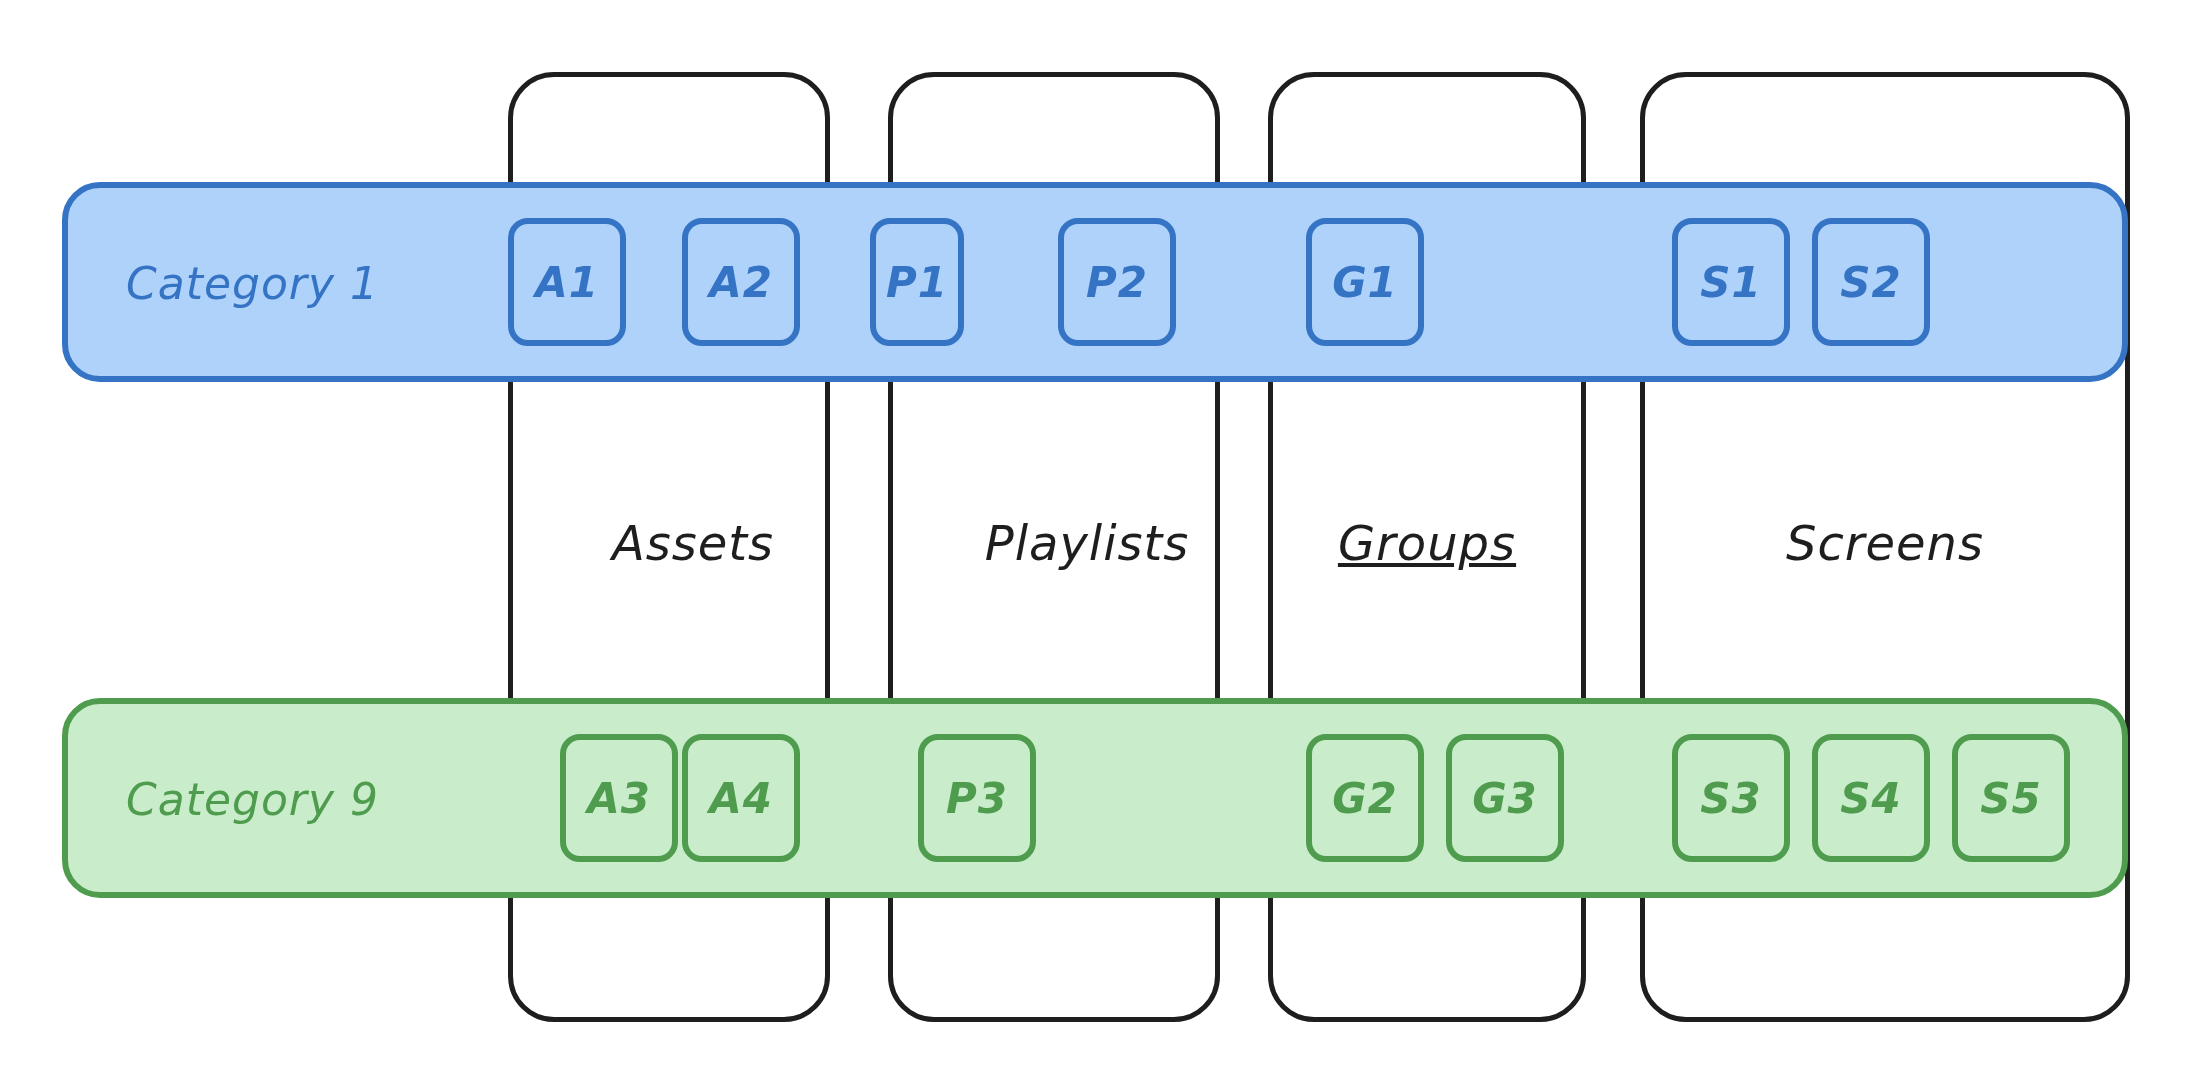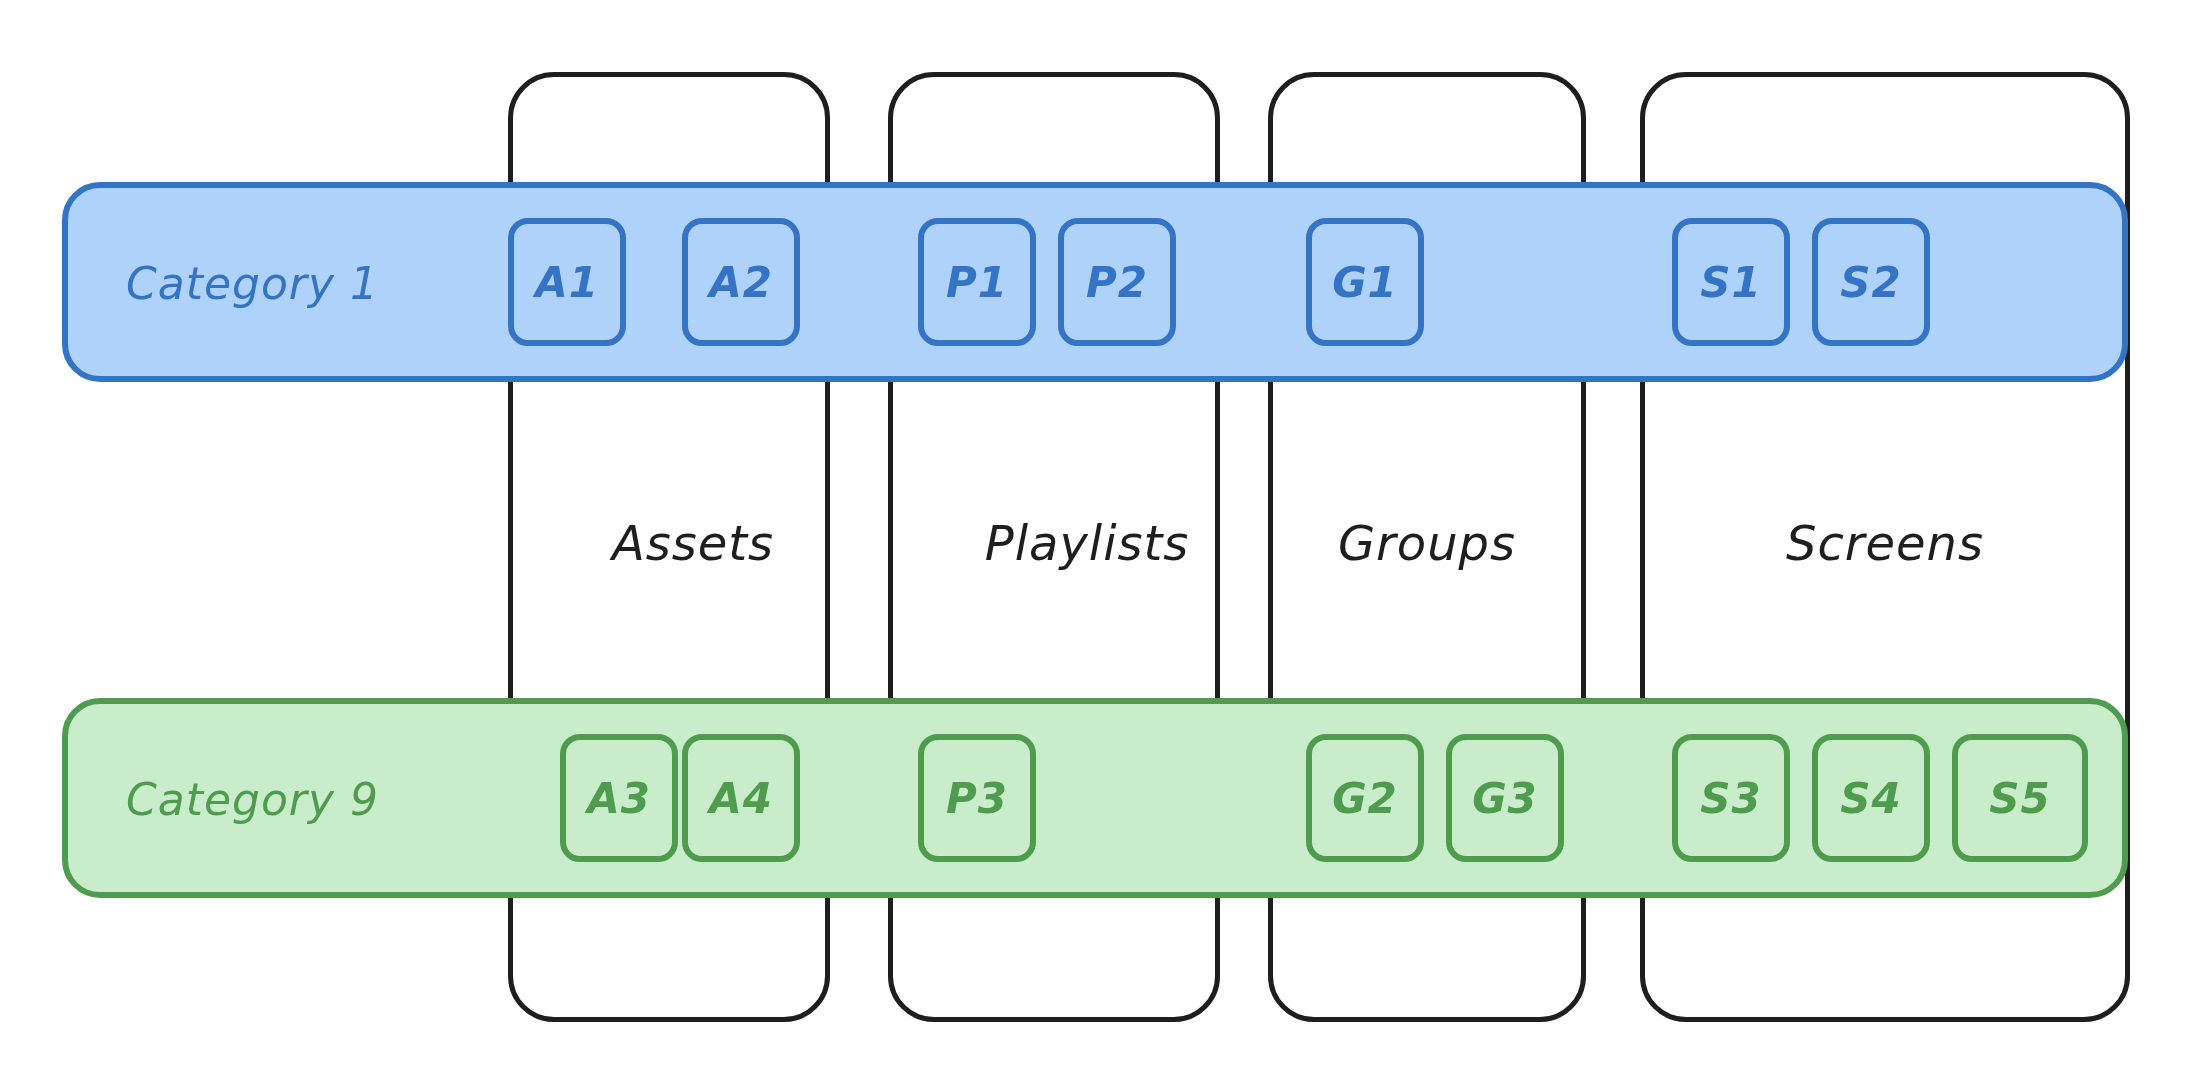--- a/index.html
+++ b/index.html
@@ -109,36 +109,36 @@
       <div class="band green" style="left: 62px; top: 698px; width: 2066px; height: 200px;"></div>
       <div class="band-label green" style="left: 126px; top: 774px;">Category 9</div>
     </div>
 
   <div id="columns-layer">
       <div class="column" style="left: 508px; top: 72px; width: 322px; height: 950px;"></div>
       <div class="column-label" style="left: 508px; width: 322px; top: 515px; margin-left: 24px;">Assets</div>
       <div class="column" style="left: 888px; top: 72px; width: 332px; height: 950px;"></div>
       <div class="column-label" style="left: 888px; width: 332px; top: 515px; padding-left: 33px;">Playlists</div>
       <div class="column" style="left: 1268px; top: 72px; width: 318px; height: 950px;"></div>
-      <div class="column-label" style="left: 1268px; width: 318px; top: 515px;">Groups</div>
+      <div class="column-label" style="left: 1268px; width: 318px; top: 515px; text-decoration: underline;">Groups</div>
       <div class="column" style="left: 1640px; top: 72px; width: 490px; height: 950px;"></div>
       <div class="column-label" style="left: 1640px; width: 490px; top: 515px;">Screens</div>
     </div>
 
   <div id="chips-layer">
       <div class="chip blue" style="left: 508px; top: 218px; width: 118px; height: 128px;">A1</div>
       <div class="chip blue" style="left: 682px; top: 218px; width: 118px; height: 128px;">A2</div>
-      <div class="chip blue" style="left: 918px; top: 218px; width: 118px; height: 128px;">P1</div>
+      <div class="chip blue" style="left: 870px; top: 218px; width: 94px; height: 128px;">P1</div>
       <div class="chip blue" style="left: 1058px; top: 218px; width: 118px; height: 128px;">P2</div>
       <div class="chip blue" style="left: 1306px; top: 218px; width: 118px; height: 128px;">G1</div>
       <div class="chip blue" style="left: 1672px; top: 218px; width: 118px; height: 128px;">S1</div>
       <div class="chip blue" style="left: 1812px; top: 218px; width: 118px; height: 128px;">S2</div>
       <div class="chip green" style="left: 540px; top: 734px; width: 118px; height: 128px; margin-left: 20px;">A3</div>
       <div class="chip green" style="left: 682px; top: 734px; width: 118px; height: 128px;">A4</div>
       <div class="chip green" style="left: 918px; top: 734px; width: 118px; height: 128px;">P3</div>
       <div class="chip green" style="left: 1306px; top: 734px; width: 118px; height: 128px;">G2</div>
       <div class="chip green" style="left: 1446px; top: 734px; width: 118px; height: 128px;">G3</div>
       <div class="chip green" style="left: 1672px; top: 734px; width: 118px; height: 128px;">S3</div>
       <div class="chip green" style="left: 1812px; top: 734px; width: 118px; height: 128px;">S4</div>
-      <div class="chip green" style="left: 1952px; top: 734px; width: 136px; height: 128px;">S5</div>
+      <div class="chip green" style="left: 1952px; top: 734px; width: 118px; height: 128px;">S5</div>
     </div>
 
 </div>
 
 </body></html>

